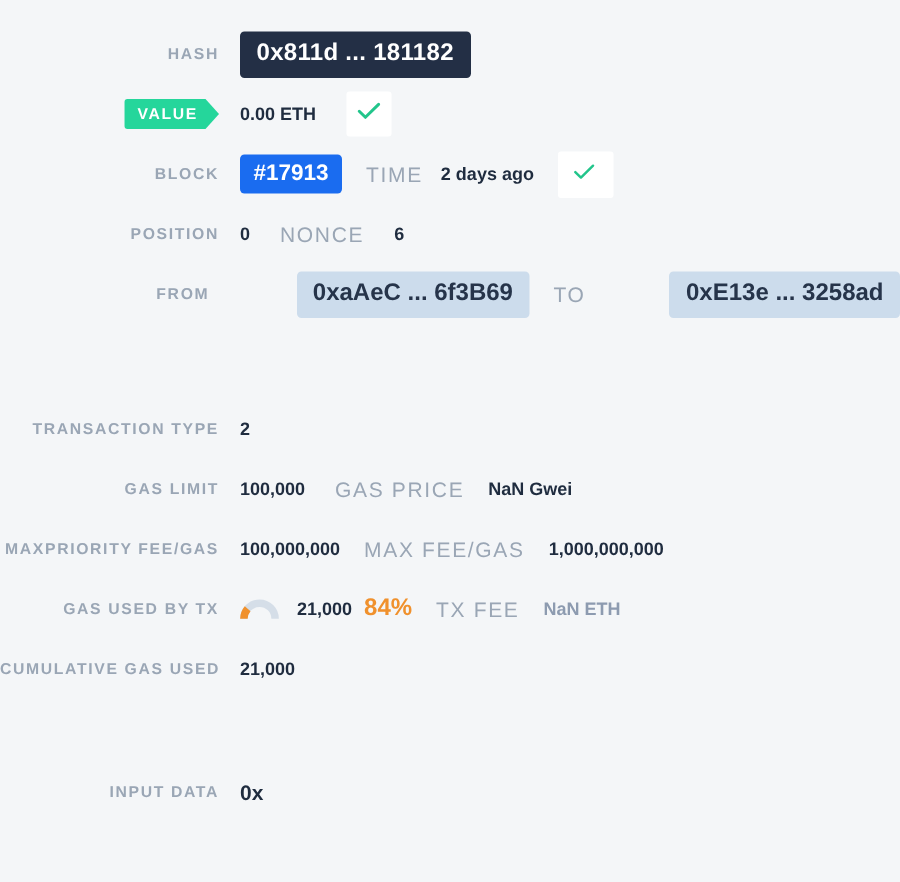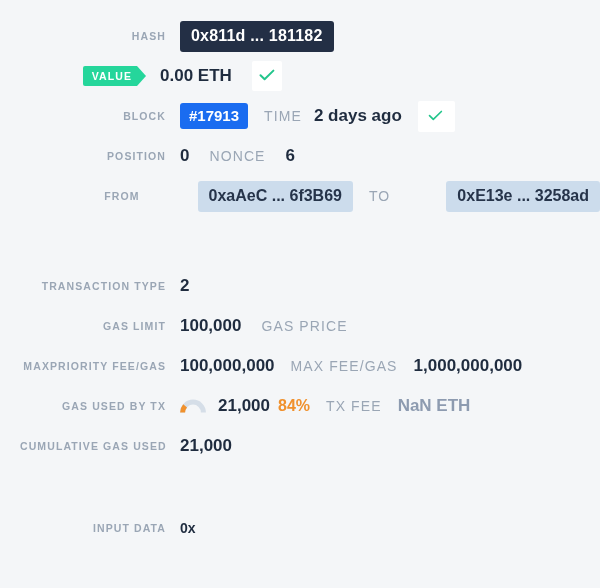--- a/index.html
+++ b/index.html
@@ -33,34 +33,33 @@
     font-size: 10.5px;
     font-weight: 700;
     letter-spacing: 1.1px;
     text-transform: uppercase;
     text-align: right;
     white-space: nowrap;
     font-family: "Liberation Sans", sans-serif;
   }
   .value {
     color: #1f2c3f;
-    font-size: 17px;
+    font-size: 12px;
     font-weight: 700;
     white-space: nowrap;
     font-family: "Liberation Sans", sans-serif;
   }
   .value.muted { color: #8d9bb0; }
   .value.small { font-size: 14px; }
 
   
   .lab-col {
     width: 160px;
     padding-right: 14px;
     box-sizing: border-box;
-    margin-left: 20px;
   }
 
   
   .pill-dark {
     background: #232f45;
     color: #ffffff;
     font-size: 16px;
     font-weight: 700;
     letter-spacing: 0.2px;
     padding: 6px 11px 7px;
@@ -231,20 +230,21 @@
     <div class="lab-col label">TRANSACTION TYPE</div>
     <div class="value">2</div>
   </div>
 
   <div class="row">
     <div class="lab-col label">GAS LIMIT</div>
     <div class="value">100,000</div>
     <div class="gap-20"></div>
     <div class="inline-lab">GAS PRICE</div>
     <div class="gap-16"></div>
+    <div class="value">NaN Gwei</div>
   </div>
 
   <div class="row">
     <div class="lab-col label">MAXPRIORITY FEE/GAS</div>
     <div class="value">100,000,000</div>
     <div class="gap-16"></div>
     <div class="inline-lab">MAX FEE/GAS</div>
     <div class="gap-16"></div>
     <div class="value">1,000,000,000</div>
   </div>

